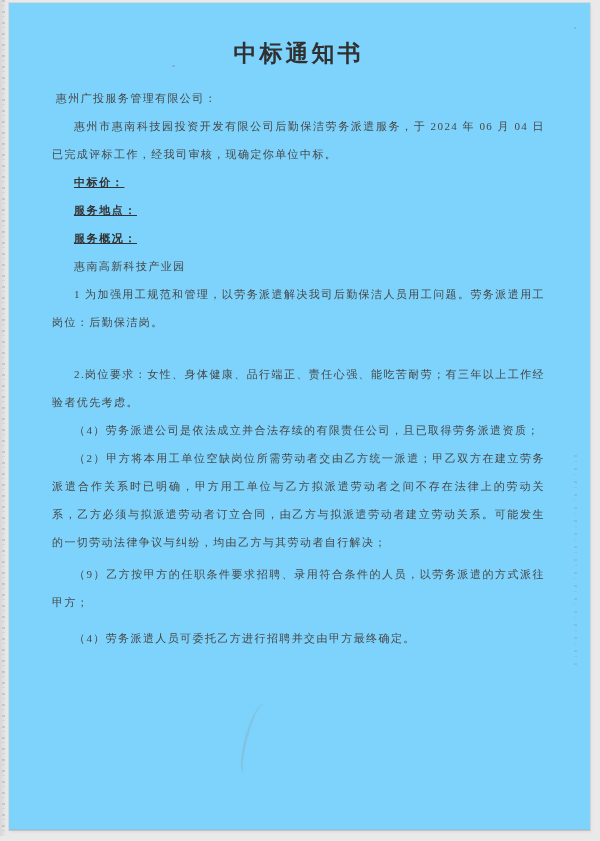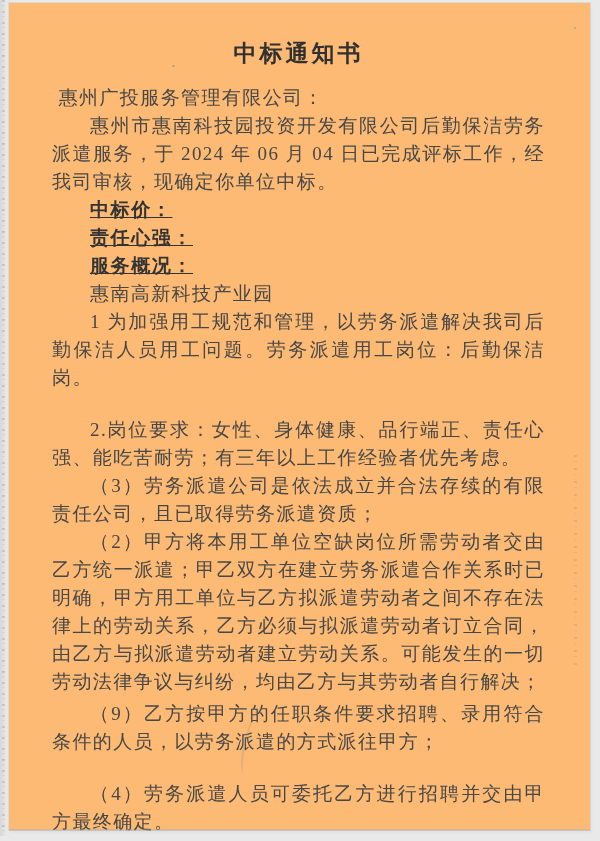--- a/index.html
+++ b/index.html
@@ -27,55 +27,55 @@
       to bottom,
       rgba(120,120,120,0.35) 0 2px,
       transparent 2px 5px,
       rgba(150,150,150,0.25) 5px 6px,
       transparent 6px 11px);
     opacity: .7;
   }
   .paper {
     position: absolute; left: 9px; top: 3px;
     width: 581px; height: 827px;
-    background: #fdba74;
+    background: #7dd3fc;
     box-shadow: 0 0 0 1px rgba(190,190,190,0.35), 1px 2px 3px rgba(0,0,0,0.06);
   }
   .content {
     position: absolute; left: 0; top: 0; right: 0;
     padding: 36px 45px 0 43px;
     color: #474747;
   }
   .doc-title {
     margin: 0 0 15px 0;
     text-align: center;
     font-size: 23px;
     line-height: 30px;
     font-weight: bold;
     letter-spacing: 3px;
     color: #303030;
   }
   .line, .para {
     margin: 0;
-    font-size: 19px;
+    font-size: 11px;
     line-height: 28px;
     letter-spacing: 1.4px;
   }
   .para { text-align: justify; }
   .indent { text-indent: 2em; }
   .addressee { text-indent: 0.35em; }
   .strong {
     font-weight: bold;
     color: #333333;
     letter-spacing: 1.6px;
     text-decoration: underline;
   }
   .gap-7 { margin-top: 24px; }
   .gap-4 { margin-top: 4px; }
-  .gap-8 { margin-top: 24px; font-family: Liberation Serif, serif; }
+  .gap-8 { margin-top: 8px; font-family: Liberation Serif, serif; }
 
   
   .smudge {
     position: absolute; left: 236px; top: 700px;
     width: 16px; height: 72px;
     border-left: 2px solid rgba(140,140,140,0.28);
     border-radius: 70% 30% 60% 40%;
     transform: rotate(12deg);
     filter: blur(0.4px);
   }
@@ -120,32 +120,32 @@
       <h1 class="doc-title">中标通知书</h1>
 
       <p class="para addressee">惠州广投服务管理有限公司：</p>
 
       <p class="para indent">惠州市惠南科技园投资开发有限公司后勤保洁劳务派遣服务，于 2024 年 06 月 04 日已完成评标工作，经我司审核，现确定你单位中标。</p>
 
       <p class="line strong indent">中标价：</p>
 
 
 
-      <p class="line strong indent">责任心强：</p>
+      <p class="line strong indent">服务地点：</p>
 
       <p class="line strong indent">服务概况：</p>
 
       <p class="line indent">惠南高新科技产业园</p>
 
       <p class="para indent">1 为加强用工规范和管理，以劳务派遣解决我司后勤保洁人员用工问题。劳务派遣用工岗位：后勤保洁岗。</p>
 
       <p class="para indent gap-7">2.岗位要求：女性、身体健康、品行端正、责任心强、能吃苦耐劳；有三年以上工作经验者优先考虑。</p>
 
 
-      <p class="para indent">（3）劳务派遣公司是依法成立并合法存续的有限责任公司，且已取得劳务派遣资质；</p>
+      <p class="para indent">（4）劳务派遣公司是依法成立并合法存续的有限责任公司，且已取得劳务派遣资质；</p>
 
       <p class="para indent">（2）甲方将本用工单位空缺岗位所需劳动者交由乙方统一派遣；甲乙双方在建立劳务派遣合作关系时已明确，甲方用工单位与乙方拟派遣劳动者之间不存在法律上的劳动关系，乙方必须与拟派遣劳动者订立合同，由乙方与拟派遣劳动者建立劳动关系。可能发生的一切劳动法律争议与纠纷，均由乙方与其劳动者自行解决；</p>
 
       <p class="para indent gap-4">（9）乙方按甲方的任职条件要求招聘、录用符合条件的人员，以劳务派遣的方式派往甲方；</p>
 
       <p class="para indent gap-8">（4）劳务派遣人员可委托乙方进行招聘并交由甲方最终确定。</p>
 
     </div>
 
     <div class="speck-title"></div>

